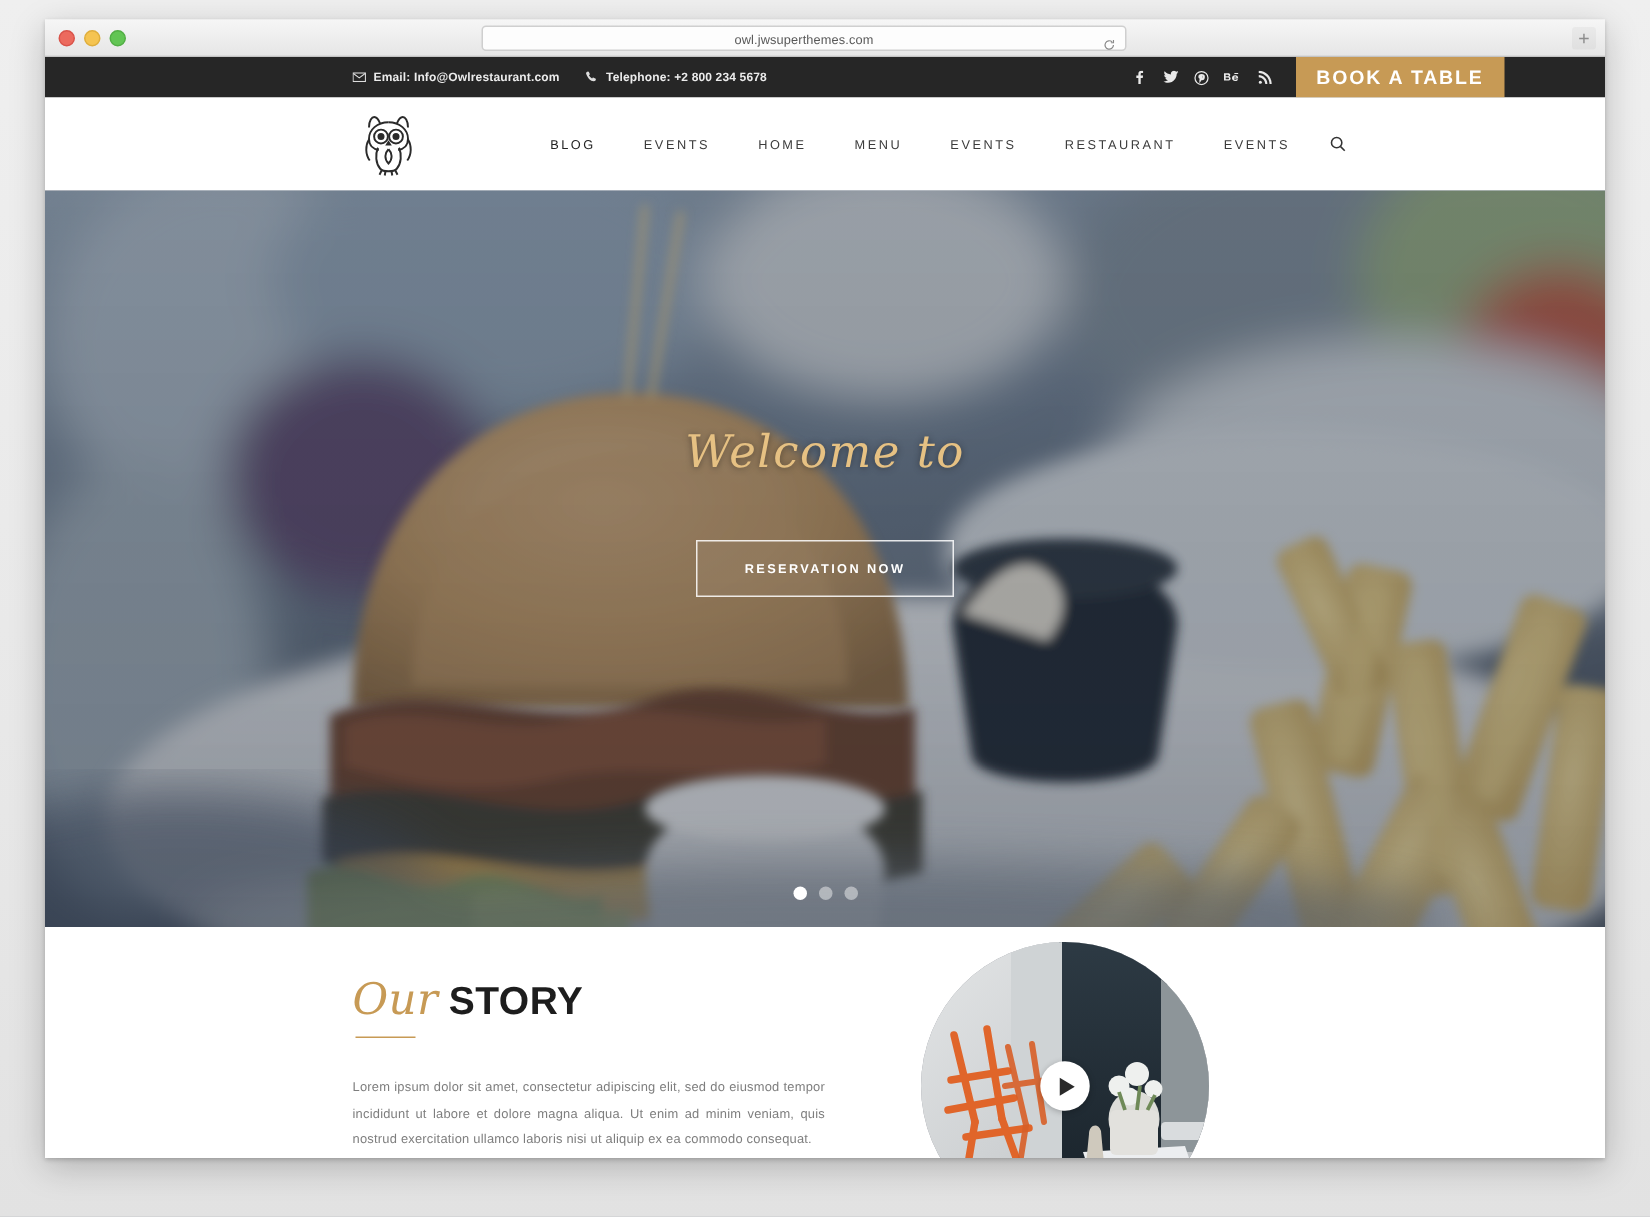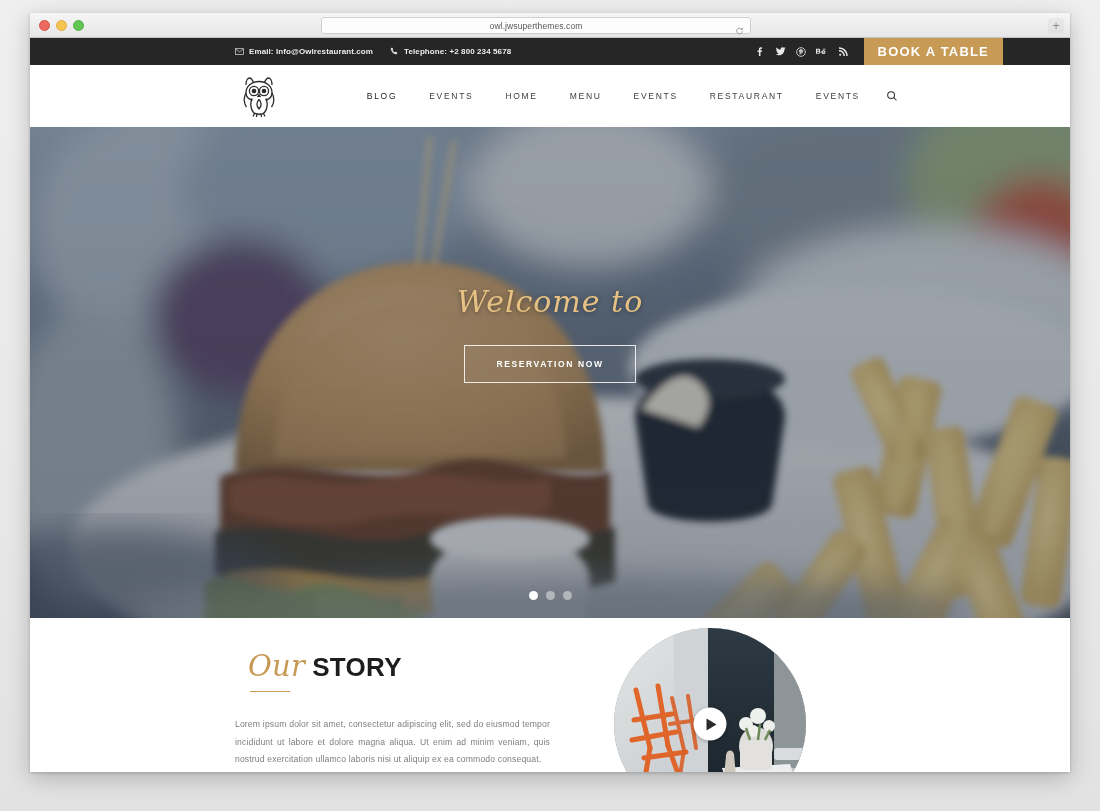--- a/index.html
+++ b/index.html
@@ -134,21 +134,21 @@
   }
   .hero-title {
     margin-top: 13px;
     font-size: 45px; letter-spacing: 0px; line-height: 1.05;
     font-weight: 300; color: #fff;
     text-shadow: 0 2px 10px rgba(0,0,0,.35);
     white-space: nowrap;
   }
   .hero-title b { font-weight: 700; }
   .hero-cta {
-    display: inline-block; margin-top: 28px;
+    display: inline-block; margin-top: 43px;
     border: 1px solid rgba(255,255,255,.85);
     padding: 13px 31px;
     color: #fff; font-size: 8.5px; font-weight: bold; letter-spacing: 1.6px;
     background: rgba(255,255,255,.04);
   }
   .dots {
     position: absolute; left: 0; right: 0; bottom: 18px;
     display: flex; justify-content: center; gap: 8px;
   }
   .dot { width: 9px; height: 9px; border-radius: 50%; background: rgba(255,255,255,.45); }
@@ -160,21 +160,21 @@
     overflow: hidden;
   }
   .story-left { position: absolute; left: 205px; top: 31px; width: 315px; }
   .story-head {
     font-size: 26px; font-weight: 700; color: #1d1d1d;
     letter-spacing: .3px; display: flex; align-items: baseline; gap: 7px;
   }
   .script-our {
     font-family: "DejaVu Serif", serif; font-style: italic;
     font-weight: normal; font-size: 29px; color: #c79a55;
-    position: relative; padding-bottom: 4px; margin-left: 13px;
+    position: relative; padding-bottom: 4px;
   }
   .script-our::after {
     content: ""; position: absolute; left: 2px; bottom: -5px;
     width: 40px; height: 1.5px; background: #c79a55;
   }
   .story-text {
     margin-top: 29px;
     font-size: 8.6px; line-height: 2.05; color: #7e7e7e;
     text-align: justify; letter-spacing: .15px;
   }

